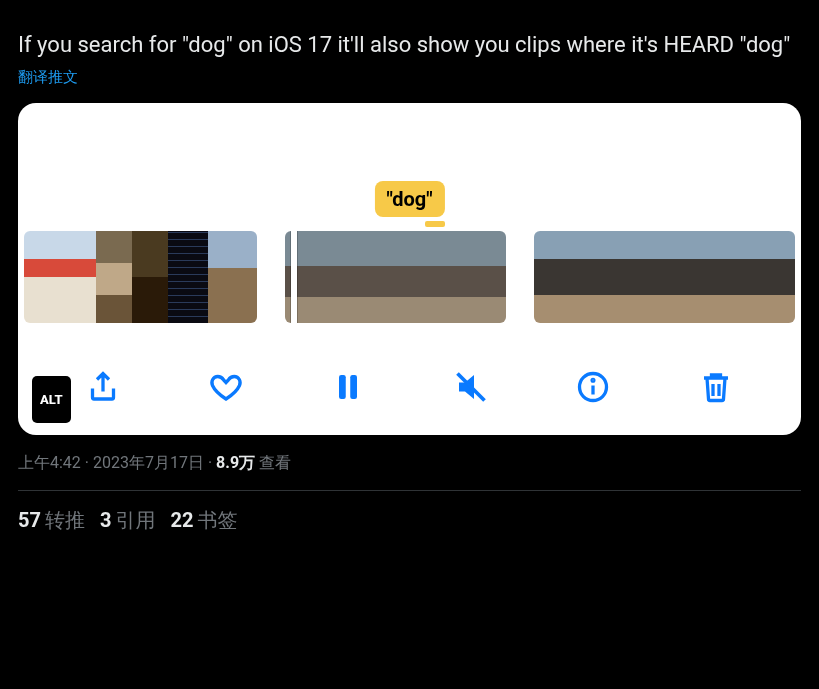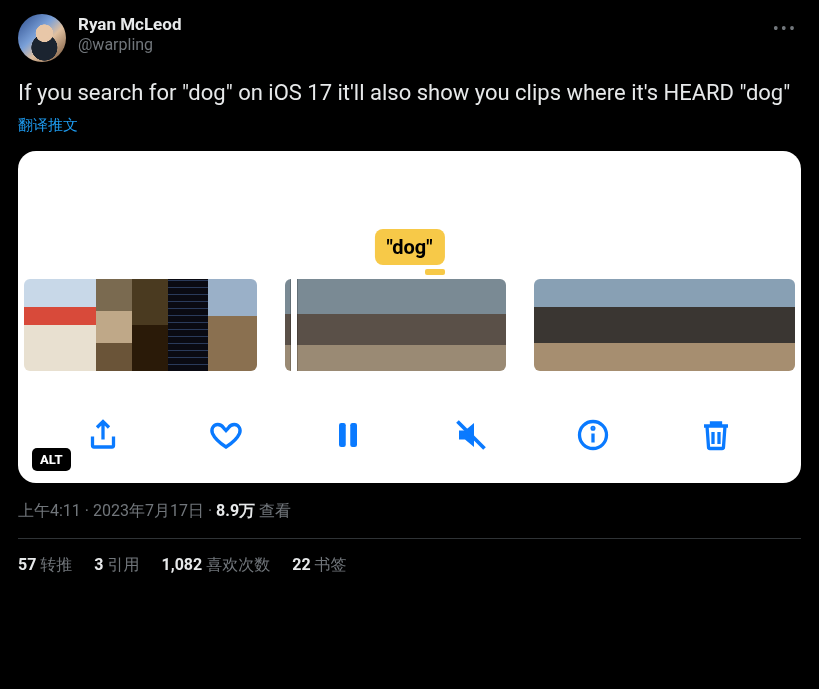--- a/index.html
+++ b/index.html
@@ -148,55 +148,47 @@
   .ctrl svg { width: 100%; height: 100%; stroke: currentColor; fill: none; stroke-width: 2.2; }
   .ctrl.pause svg { fill: currentColor; stroke: none; }
   .ctrl.mute svg { fill: currentColor; stroke: currentColor; }
   .alt-badge {
     position: absolute;
     left: 14px; bottom: 12px;
     background: #000;
     color: #fff;
     font-size: 13px;
     font-weight: 800;
-    padding: 4px 8px;
+    padding: 16px 8px;
     border-radius: 5px;
   }
   .meta {
     margin-top: 18px;
     color: #71767b;
     font-size: 16px;
   }
   .meta .views-num { color: #e7e9ea; font-weight: 700; }
   .divider {
     height: 1px; background: #2f3336;
     margin-top: 16px;
   }
   .stats {
     display: flex;
-    gap: 22px;
+    gap: 15px;
     padding: 16px 0 0 0;
     color: #71767b;
-    font-size: 16px;
+    font-size: 20px;
   }
   .stats .num { color: #e7e9ea; font-weight: 700; margin-right: 4px; }
 </style>
 </head>
 <body>
 
 <div class="tweet">
 
-  <div class="header">
-    <div class="avatar"></div>
-    <div class="names">
-      <div class="display-name">Ryan McLeod</div>
-      <div class="handle">@warpling</div>
-    </div>
-    <div class="more">•••</div>
-  </div>
 
   <div class="body-text">If you search for "dog" on iOS 17 it'll also show you clips where it's HEARD "dog"</div>
 
   <div class="translate">翻译推文</div>
 
   <div class="media-card">
     <div class="tooltip">"dog"</div>
     <div class="tooltip-marker"></div>
 
     <div class="timeline">
@@ -259,39 +251,36 @@
         <svg viewBox="0 0 24 24">
             <path d="M4 6h16M9 6V4h6v2M6 6l1 14a1 1 0 0 0 1 1h8a1 1 0 0 0 1-1l1-14M10 10v8M14 10v8"></path>
           </svg>
       </div>
     </div>
 
     <div class="alt-badge">ALT</div>
   </div>
 
   <div class="meta">
-    <span>上午4:11</span>
+    <span>上午4:42</span>
     <span> · </span>
     <span>2023年7月17日</span>
     <span> · </span>
     <span class="views-num">8.9万</span>
     <span> </span>
     <span>查看</span>
   </div>
 
   <div class="divider"></div>
 
   <div class="stats">
     <div>
       <span class="num">57</span><span>转推</span>
     </div>
     <div>
       <span class="num">3</span><span>引用</span>
     </div>
     <div>
-      <span class="num">1,082</span><span>喜欢次数</span>
-    </div>
-    <div>
       <span class="num">22</span><span>书签</span>
     </div>
   </div>
 
 </div>
 
 </body></html>

